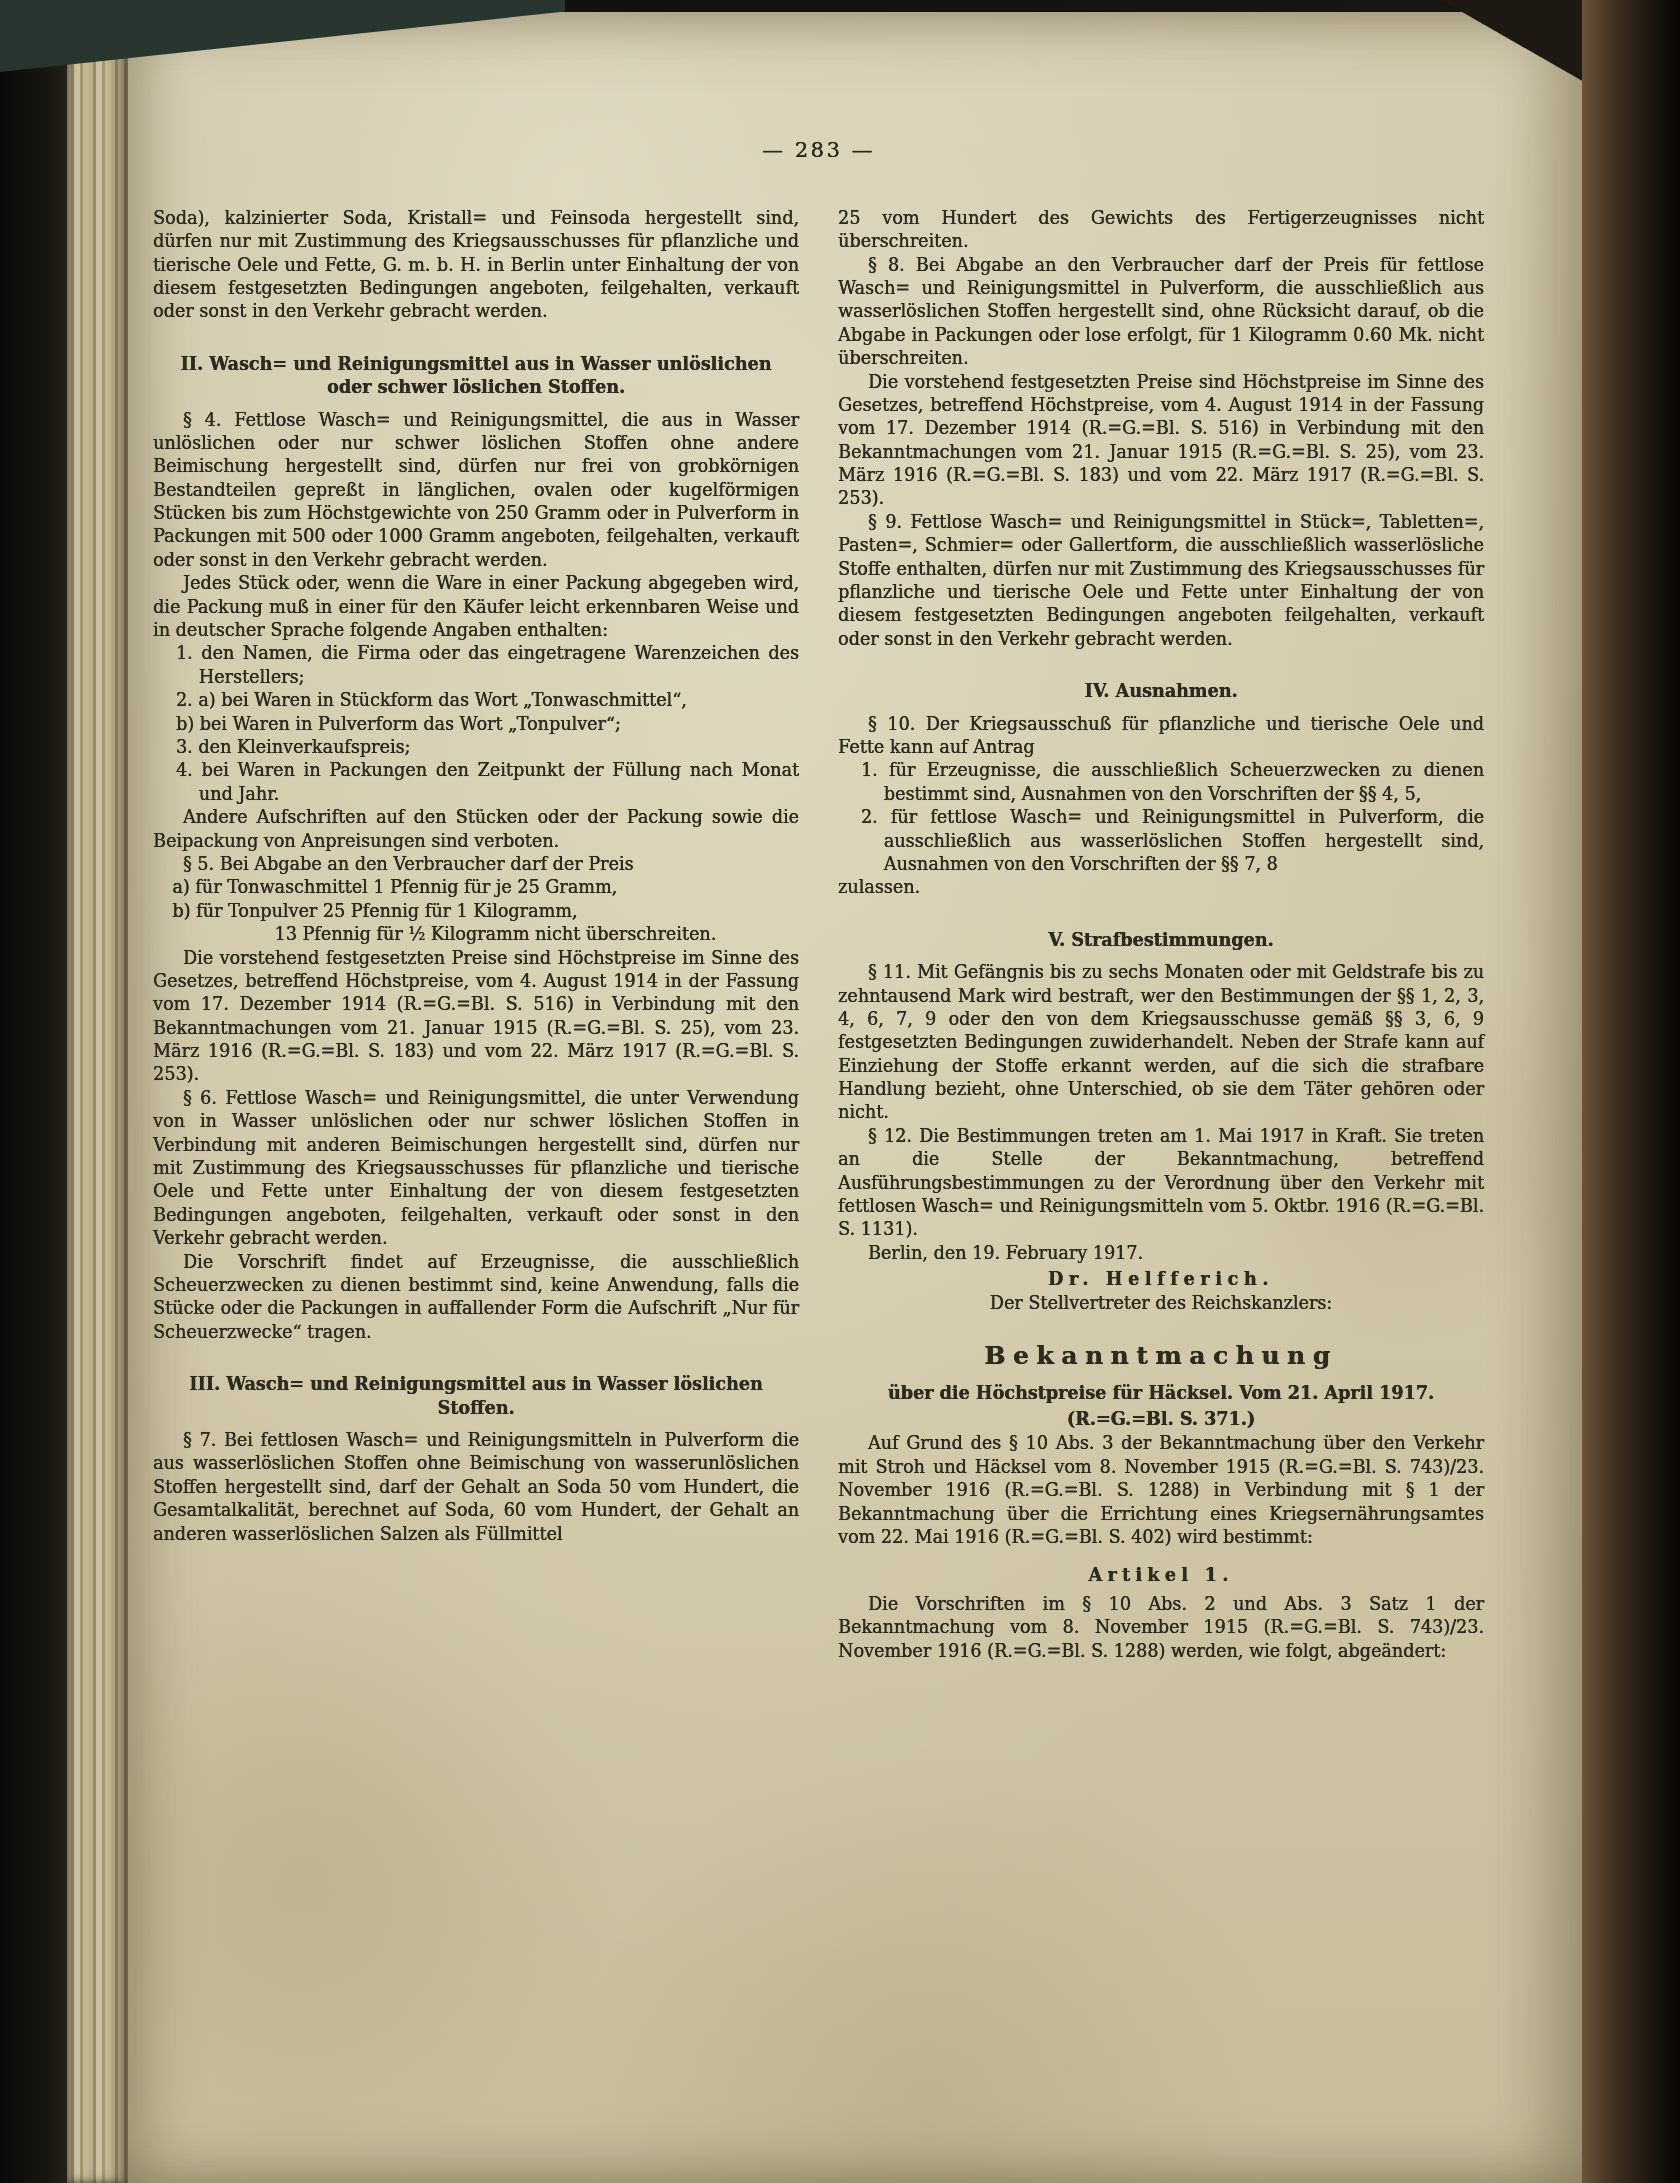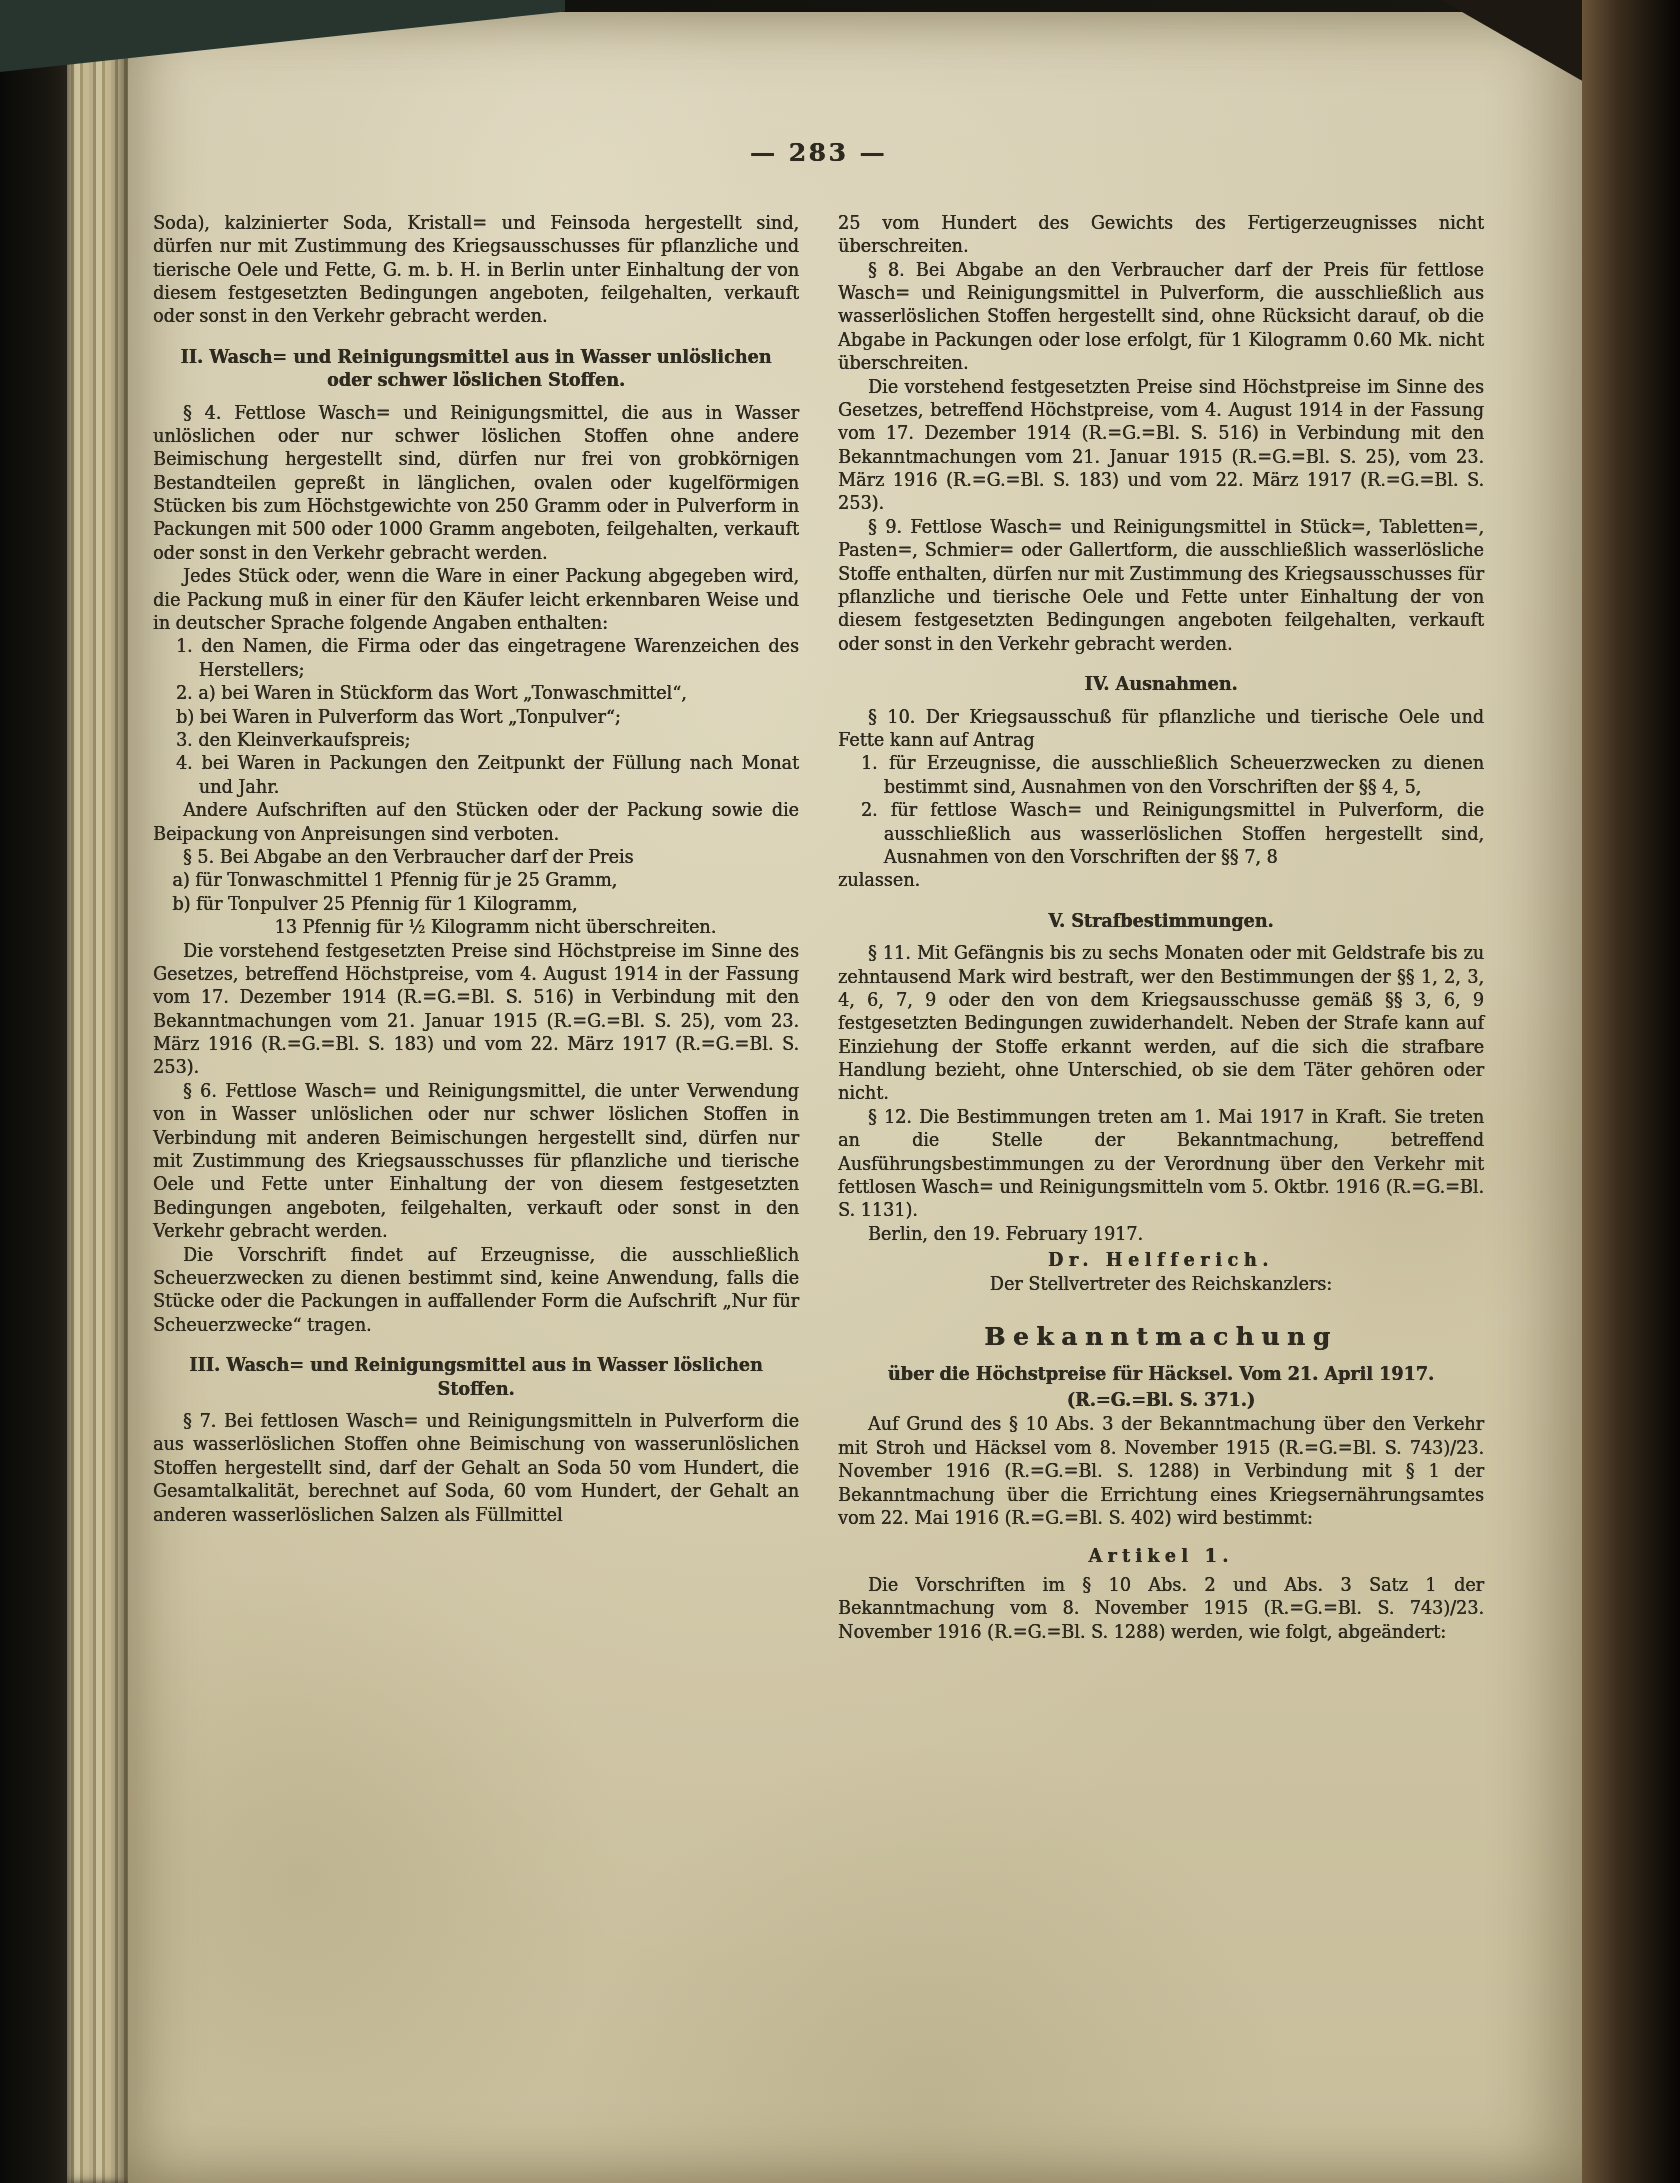--- a/index.html
+++ b/index.html
@@ -32,28 +32,28 @@
   .corner-tr{position:absolute;right:99px;top:0;width:160px;height:94px;z-index:4;
     background:#1d1812;clip-path:polygon(12% 0,100% 0,100% 86%);}
   .edge-right{position:absolute;right:0;top:0;width:99px;height:100%;z-index:5;
     background:linear-gradient(90deg,#6a5439,#3c2e1e 35%,#14100a 80%,#070503);}
 
   .text-wrap{position:absolute;left:25px;top:0;width:1331px;z-index:2;
     padding-top:126px;color:#2e2a20;}
   .text-wrap, .page-number{
     text-shadow:0.3px 0 currentColor, 0 0 0.7px rgba(46,42,32,.35);}
 
-  .page-number{text-align:center;font-size:25px;font-weight:bold;letter-spacing:2.5px;margin-bottom:45px;}
+  .page-number{text-align:center;font-size:21px;font-weight:normal;letter-spacing:2.5px;margin-bottom:45px;}
 
   .columns{display:flex;gap:39px;}
   .col{flex:1;min-width:0;font-size:17.6px;line-height:1.33;}
 
   .para{text-align:justify;margin:0;}
   .indent{text-indent:1.7em;}
-  .heading{font-weight:bold;text-align:center;margin:16px 10px 10px;}
+  .heading{font-weight:bold;text-align:center;margin:28px 10px 10px;}
   .heading.bek{letter-spacing:.30em;font-size:25px;margin:23.5px 0 8.4px;}
   .heading.sub{margin:6.7px 0 3.4px;}
   .heading.art{letter-spacing:.30em;margin:13.4px 0 6.7px;}
   .center-line{text-align:center;margin:1.7px 0;}
   .bold{font-weight:bold;}
   .sperr{letter-spacing:.32em;}
   .list{margin:0 0 0 .4em;}
   .list-item{text-align:justify;padding-left:2.2em;text-indent:-1.3em;}
   .linegroup{margin:0;}
   .lg-line{padding-left:1.1em;}

